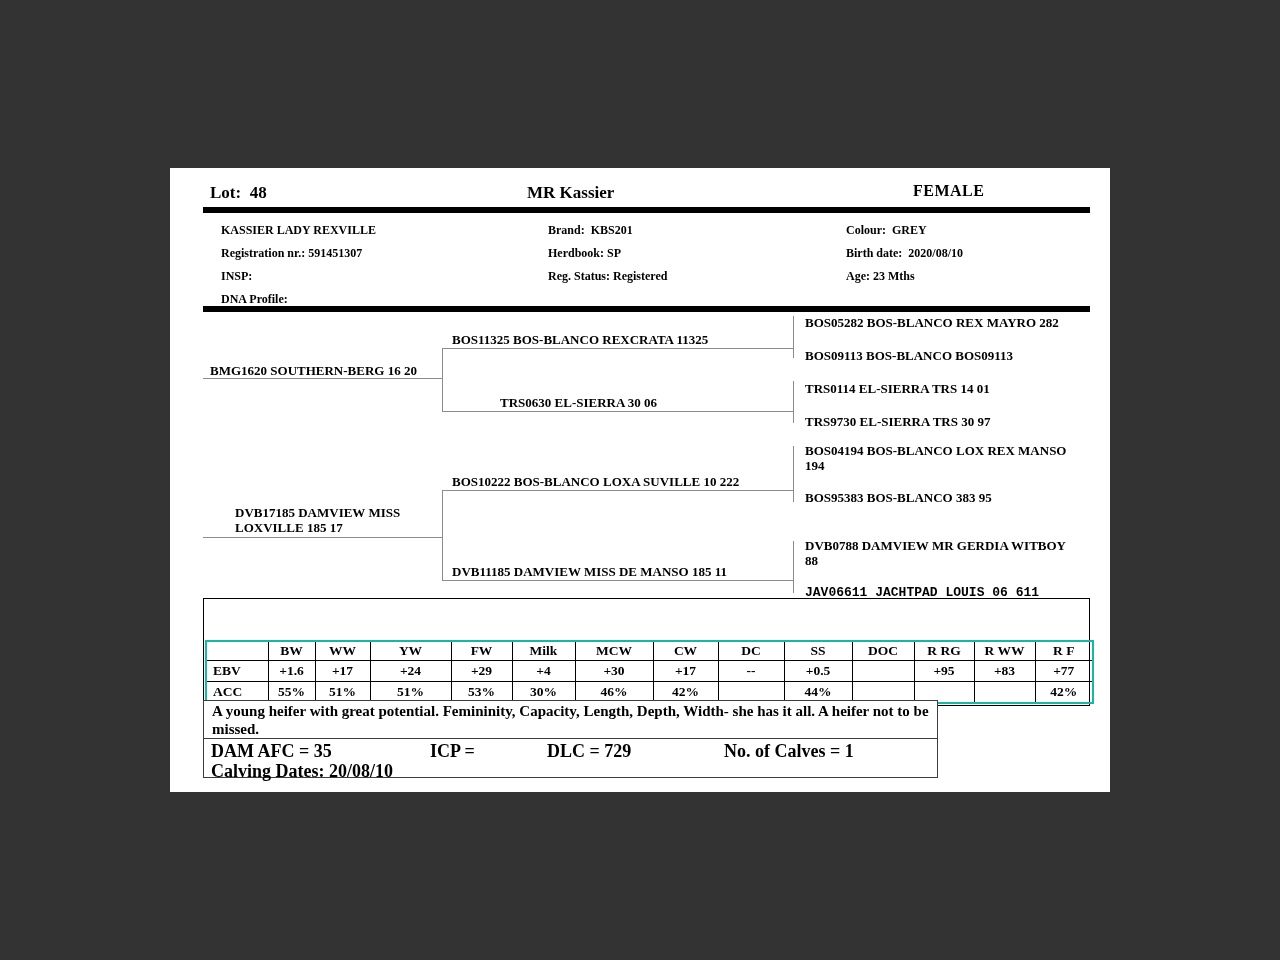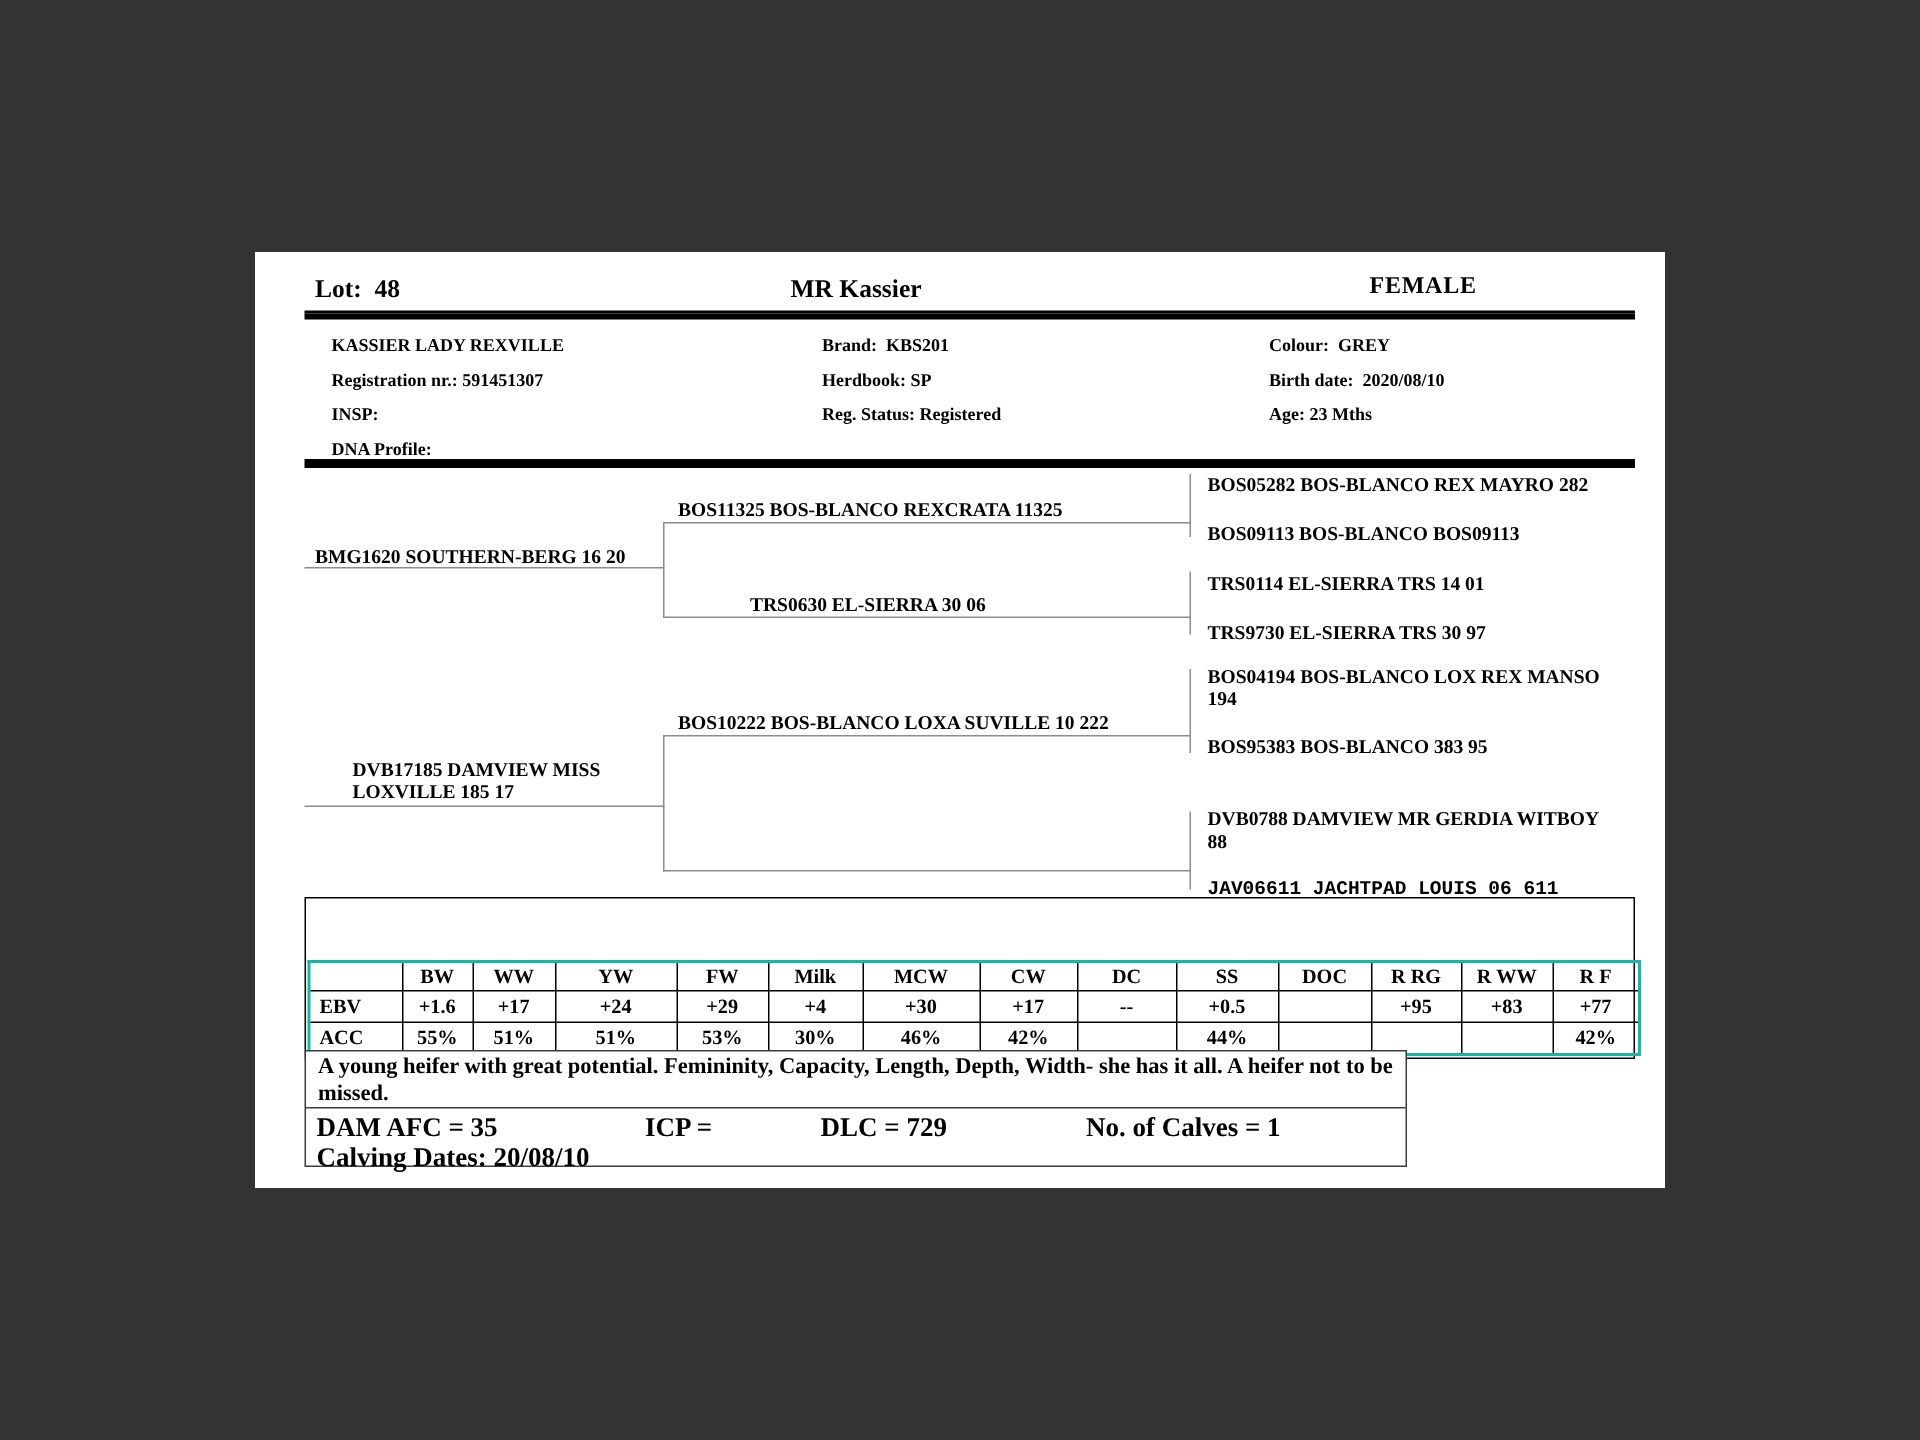--- a/index.html
+++ b/index.html
@@ -97,20 +97,21 @@
   <div class="abs pv" style="left:623px; top:278px; height:56px;"></div>
   <div class="abs pv" style="left:623px; top:373px; height:52px;"></div>
 
   <div class="abs pname" style="left:40px; top:195px; width:232px;">BMG1620 SOUTHERN-BERG 16 20</div>
   <div class="abs pname" style="left:41px; top:337px; width:200px;margin-left:24px;">DVB17185 DAMVIEW MISS
 LOXVILLE 185 17</div>
 
   <div class="abs pname" style="left:282px; top:164px; width:340px;">BOS11325 BOS-BLANCO REXCRATA 11325</div>
   <div class="abs pname" style="left:282px; top:227px; width:340px;margin-left:48px;">TRS0630 EL-SIERRA 30 06</div>
   <div class="abs pname" style="left:282px; top:306px; width:340px;">BOS10222 BOS-BLANCO LOXA SUVILLE 10 222</div>
+  <div class="abs pname" style="left:282px; top:396px; width:340px;">DVB11185 DAMVIEW MISS DE MANSO 185 11</div>
 
   <div class="abs pname" style="left:635px; top:147px; width:285px;">BOS05282 BOS-BLANCO REX MAYRO 282</div>
   <div class="abs pname" style="left:635px; top:180px; width:285px;">BOS09113 BOS-BLANCO BOS09113</div>
   <div class="abs pname" style="left:635px; top:213px; width:285px;">TRS0114 EL-SIERRA TRS 14 01</div>
   <div class="abs pname" style="left:635px; top:246px; width:285px;">TRS9730 EL-SIERRA TRS 30 97</div>
   <div class="abs pname" style="left:635px; top:275px; width:285px;">BOS04194 BOS-BLANCO LOX REX MANSO
 194</div>
   <div class="abs pname" style="left:635px; top:322px; width:285px;">BOS95383 BOS-BLANCO 383 95</div>
   <div class="abs pname" style="left:635px; top:370px; width:285px;">DVB0788 DAMVIEW MR GERDIA WITBOY
 88</div>

